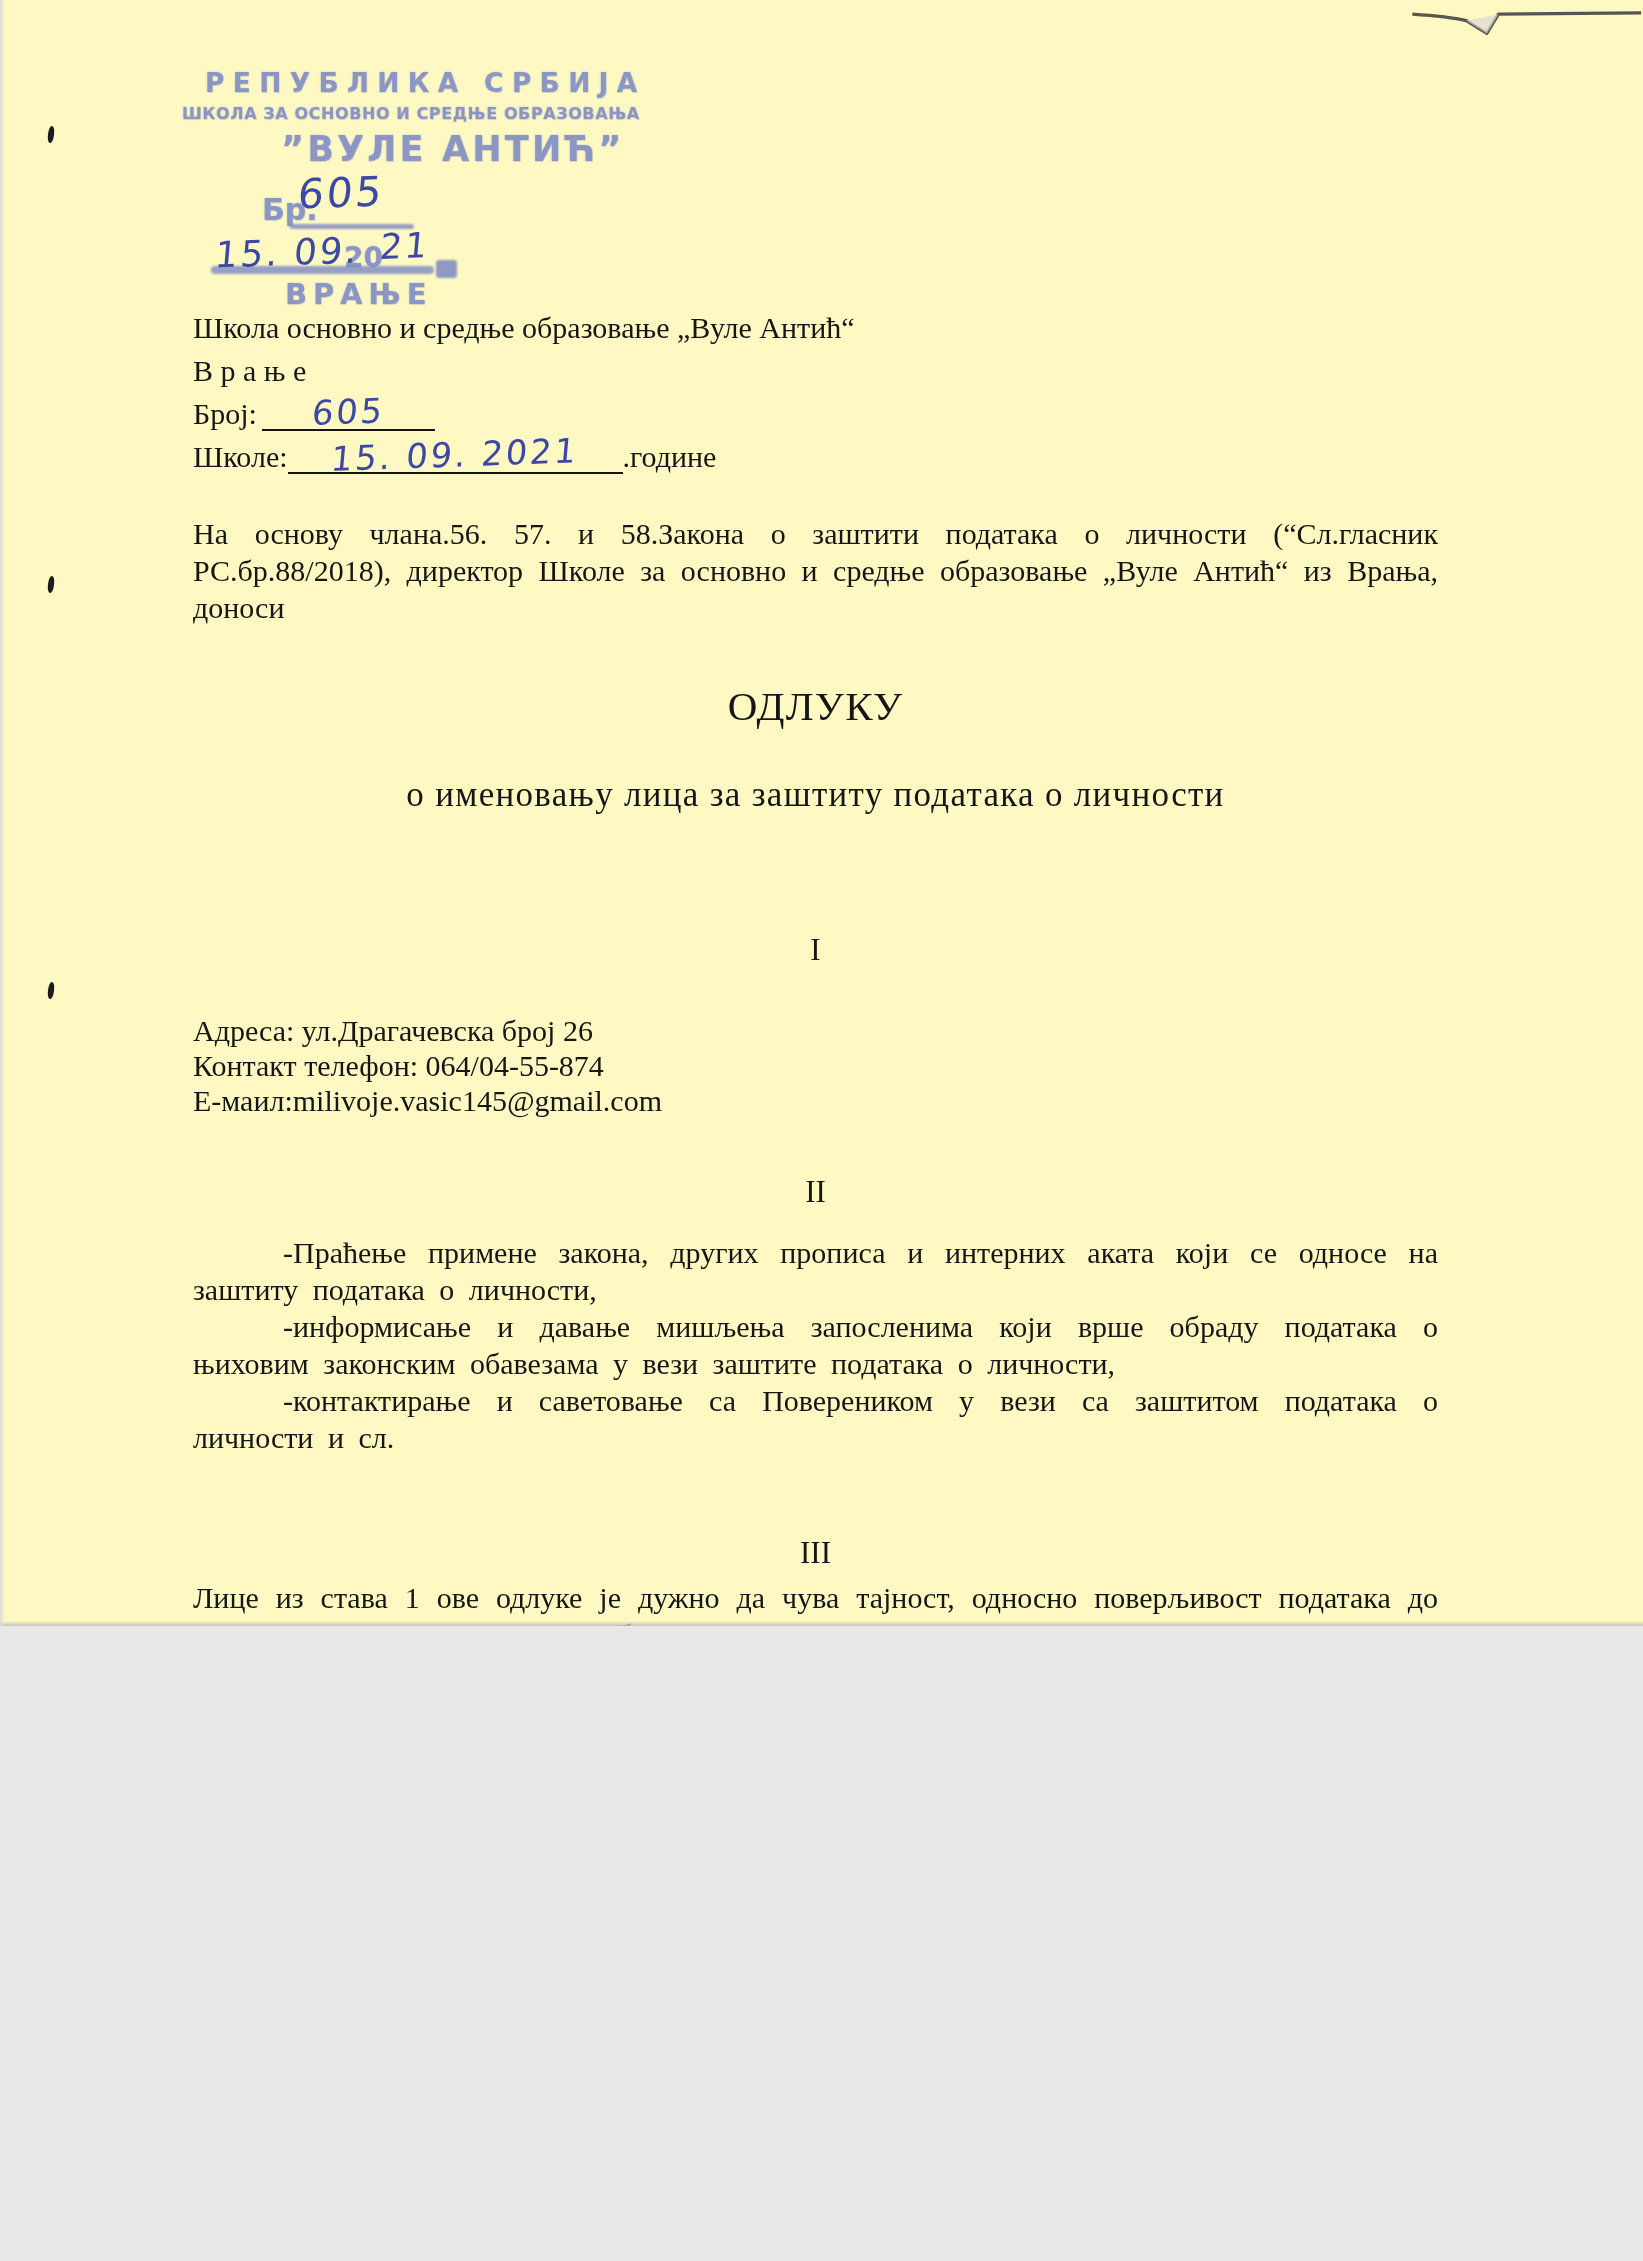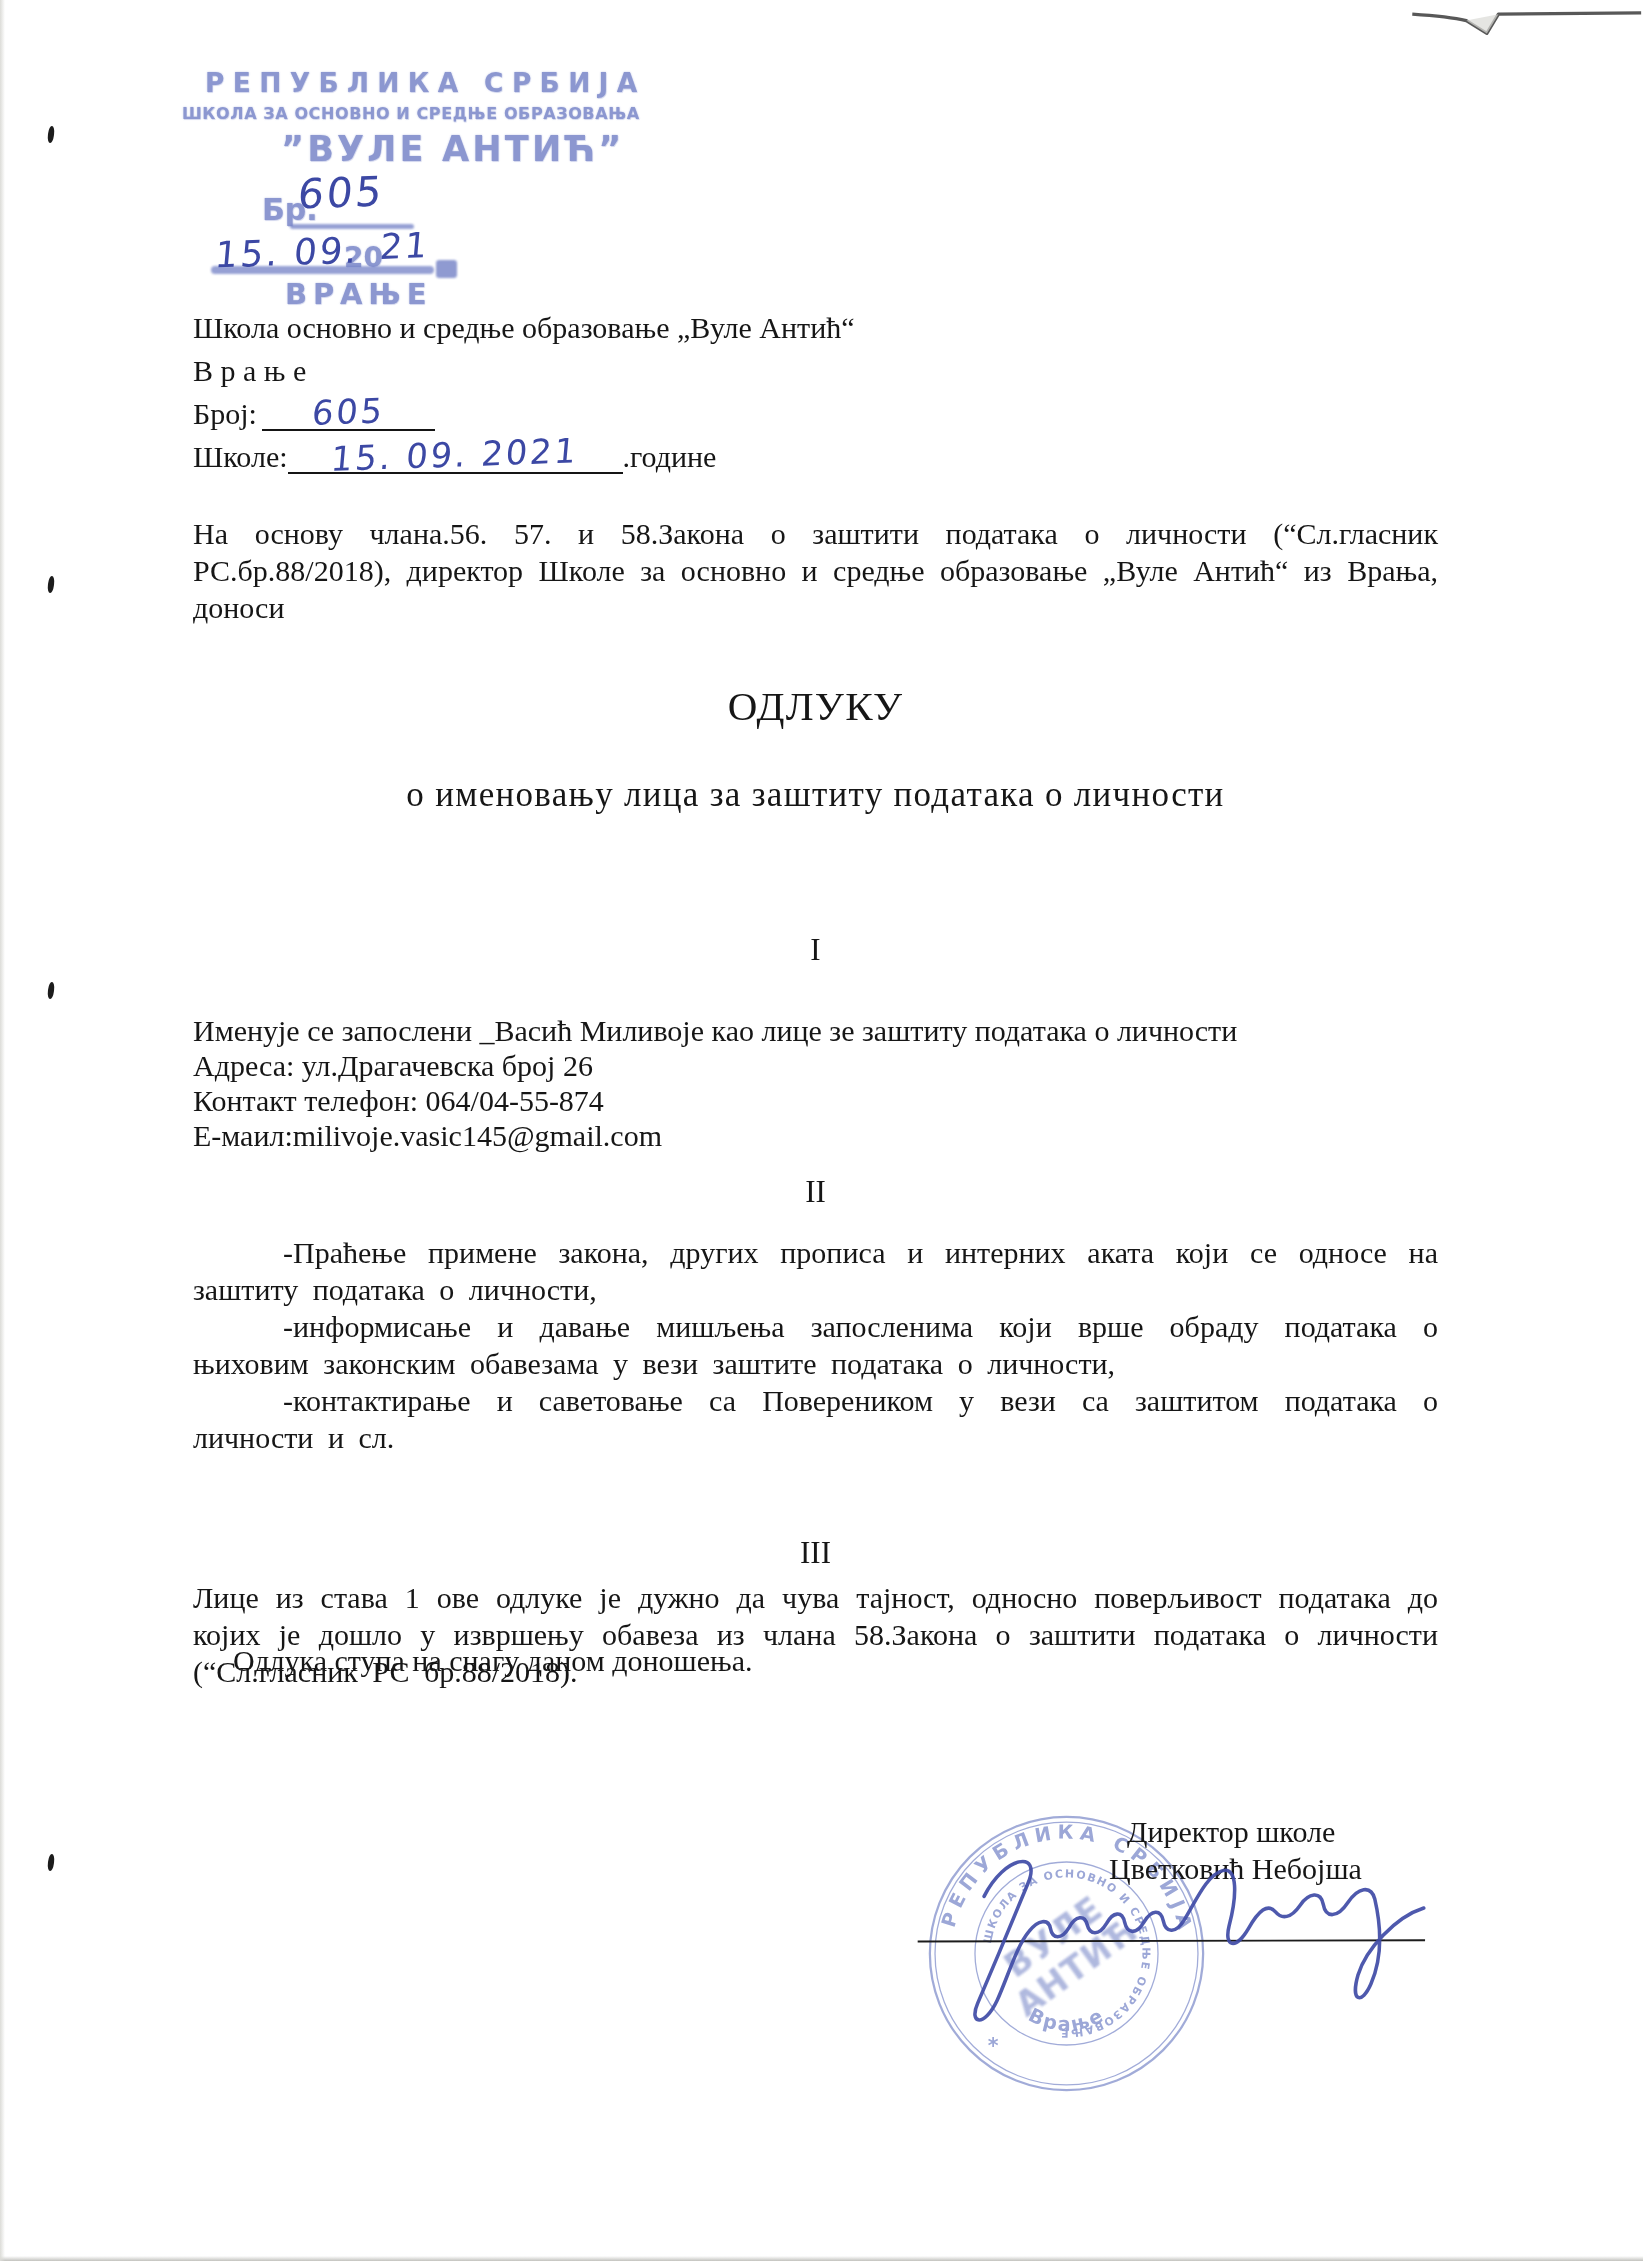--- a/index.html
+++ b/index.html
@@ -1,20 +1,20 @@
 <!DOCTYPE html>
 <html style="font-size:10.3px"><head>
 <meta charset="utf-8">
 <style>
   html,body{margin:0;padding:0;}
   body{background:#e8e8e6;}
   .page{
     position:relative;
-    width:1644px;height:2261px;
-    background:#ffffff;
+    width:1644px;height:1626px;
+    background:#fef9c3;
     overflow:hidden;
     font-family:"Liberation Serif",serif;
     color:#161616;
   }
   
   .torn-edge{position:absolute;top:0;right:0;width:232px;height:45px;z-index:5;}
   .margin-mark{position:absolute;left:48px;width:6.4px;height:17px;background:#1c1c1c;border-radius:45%;transform:rotate(7deg);z-index:5;}
   .bottom-edge{position:absolute;left:0;right:0;bottom:0;height:5.2px;background:linear-gradient(to top,#c2c2be,rgba(255,255,255,0));z-index:5;}
   .left-edge{position:absolute;left:0;top:0;bottom:0;width:4.5px;background:linear-gradient(to right,#dcdcd8,rgba(255,255,255,0));z-index:5;}
 
@@ -126,21 +126,20 @@
   </div>
 
   <div class="doc-body">
     <p class="blk just intro">На основу члана.56. 57. и 58.Закона о заштити података о личности (“Сл.гласник РС.бр.88/2018), директор Школе за основно и средње образовање „Вуле Антић“ из Врања, доноси</p>
 
     <h1 class="blk doc-title">ОДЛУКУ</h1>
     <h2 class="blk doc-subtitle">о именовању лица за заштиту података о личности</h2>
 
     <div class="blk numeral n1">I</div>
     <div class="blk sec1">
-      <div>Именује се запослени _Васић Миливоје као лице зе заштиту података о личности</div>
       <div>Адреса: ул.Драгачевска број 26</div>
       <div>Контакт телефон: 064/04-55-874</div>
       <div>Е-маил:milivoje.vasic145@gmail.com</div>
     </div>
 
     <div class="blk numeral n2">II</div>
     <div class="blk just sec2">
       <p class="bullet">-Праћење примене закона, других прописа и интерних аката који се односе на заштиту података о личности,</p>
       <p class="bullet">-информисање и давање мишљења запосленима који врше обраду података о њиховим законским обавезама у вези заштите података о личности,</p>
       <p class="bullet">-контактирање и саветовање са Повереником у вези са заштитом података о личности и сл.</p>

